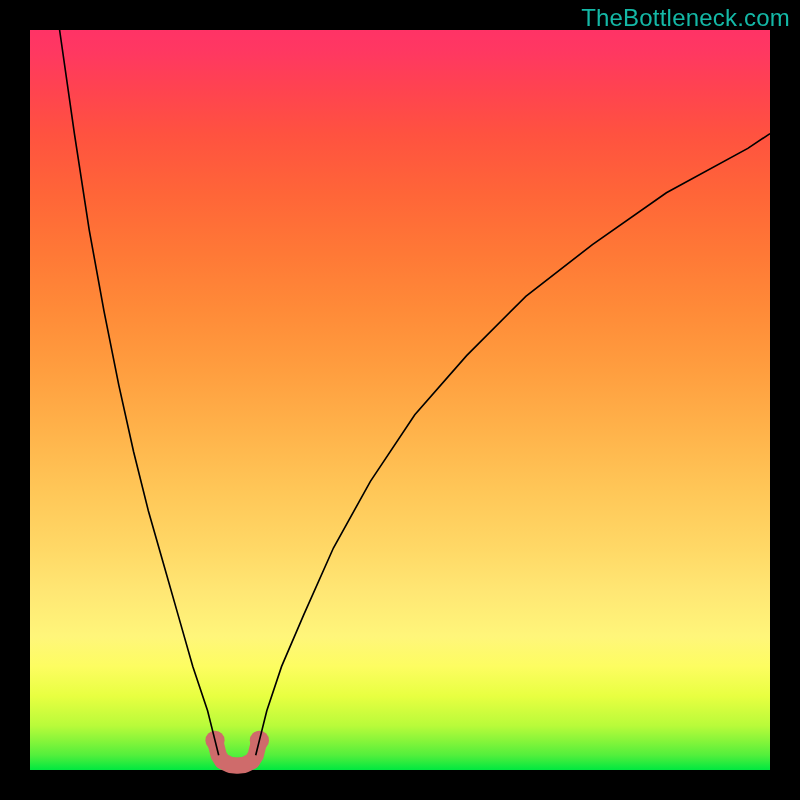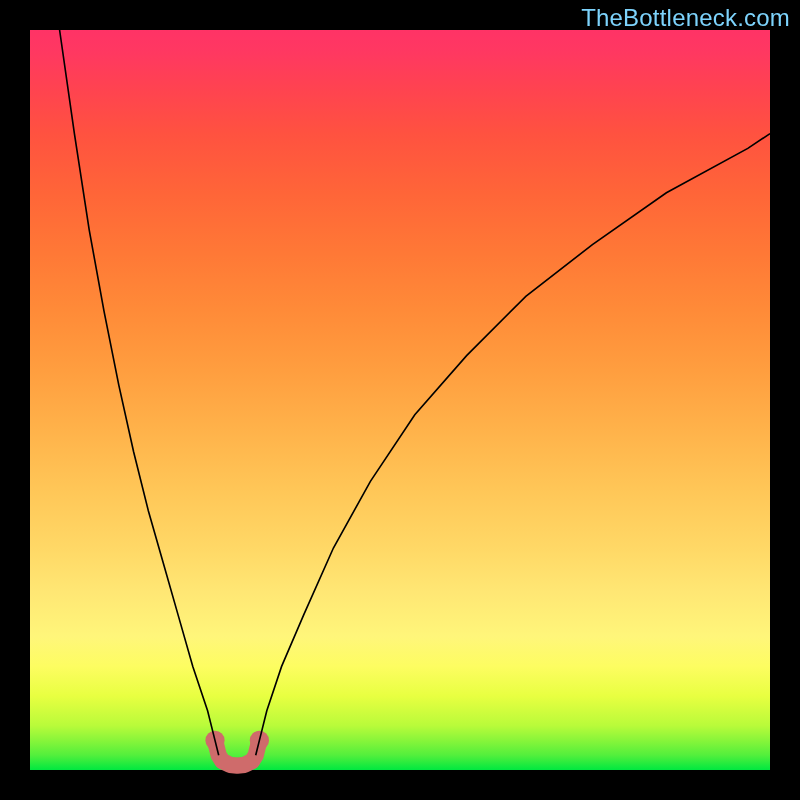--- a/index.html
+++ b/index.html
@@ -44,21 +44,21 @@
       #ff5240 86%,
       #ff4350 92%,
       #ff3861 97%,
       #ff3366 100%
     );
   }
   .watermark {
     position: absolute;
     top: 4px;
     right: 10px;
-    color: #7dd3fc;
+    color: #14b8a6;
     font-size: 24px;
     letter-spacing: 0.2px;
     user-select: none;
   }
   svg.curves {
     position: absolute;
     left: 0; top: 0;
     width: 740px;
     height: 740px;
     overflow: visible;

